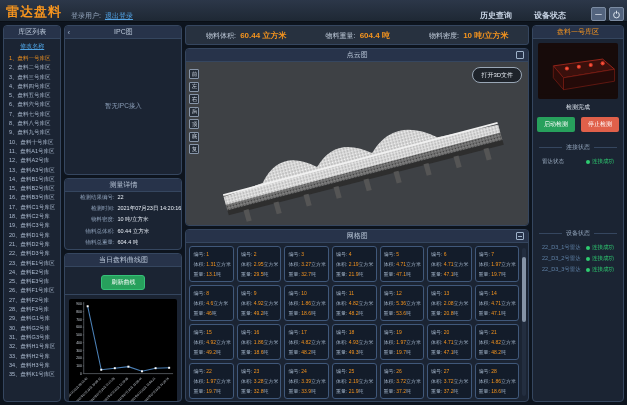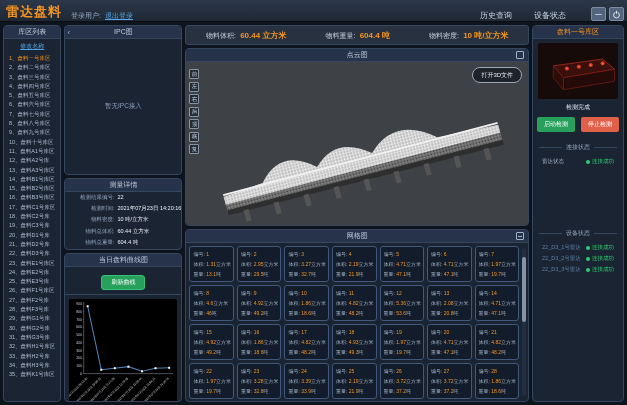--- a/index.html
+++ b/index.html
@@ -7,21 +7,21 @@
     font-family:"Liberation Sans", sans-serif; }
   .app { position:relative; width:627px; height:405px; background:#0d141e; }
 
   
   .topbar { height:22px; display:flex; align-items:flex-end; padding:0 3px 0 6px;
     background:linear-gradient(#2c3749,#1e2834); border-bottom:1px solid #0a0f16; }
   .logo { color:#f5941e; font-size:13px; font-weight:bold; letter-spacing:1px; }
   .login-label { color:#93a5bc; font-size:7px; margin-left:9px; }
   .logout { color:#53a4e6; font-size:7px; margin-left:4px; text-decoration:underline; cursor:pointer; }
   .top-spacer { flex:1; }
-  .topbtn { color:#c7d3e3; font-size:8px; margin-right:22px; cursor:pointer; }
+  .topbtn { color:#c7d3e3; font-size:8px; margin-right:22px; cursor:pointer;font-weight:bold; }
   .winbtn { width:15px; height:14px; margin-left:3px; background:#53647e; border:1px solid #7c8ca3;
     border-radius:2px; color:#e8eef6; display:flex; align-items:center; justify-content:center;
     font-size:9px; cursor:pointer; }
   .winbtn svg { width:9px; height:9px; }
 
   
   .main { position:absolute; top:22px; left:0; right:0; bottom:0; display:flex; gap:3px; padding:3px; }
   .panel { background:#1b2433; border:1px solid #35465f; border-radius:4px; overflow:hidden; }
   .phead { height:13px; line-height:12px; text-align:center; font-size:7px; color:#bcc9da;
     background:#27334a; border-bottom:1px solid #35465f; position:relative; flex:none; }

